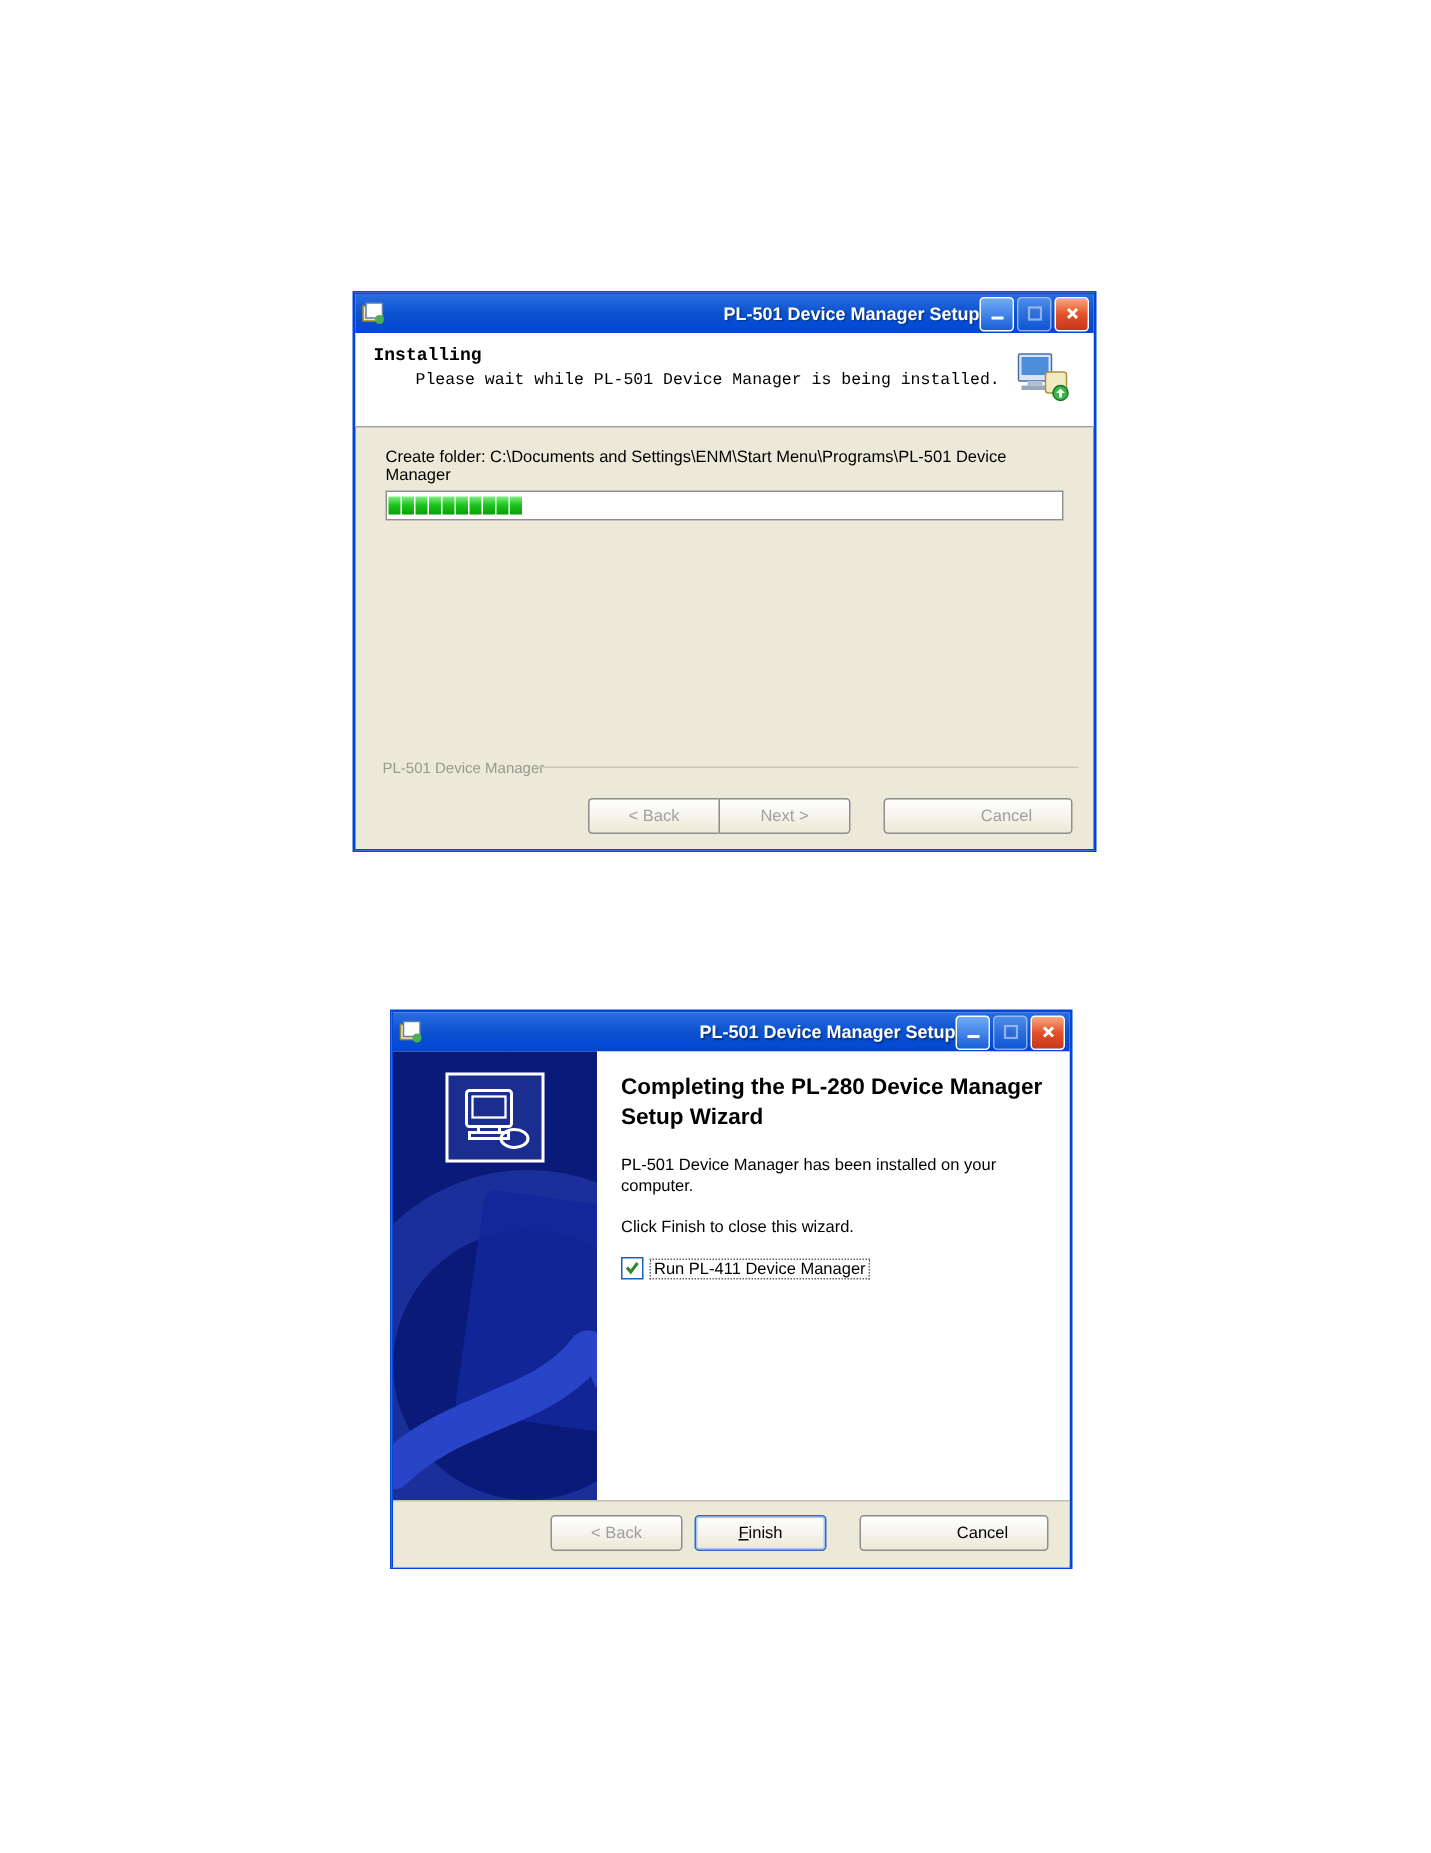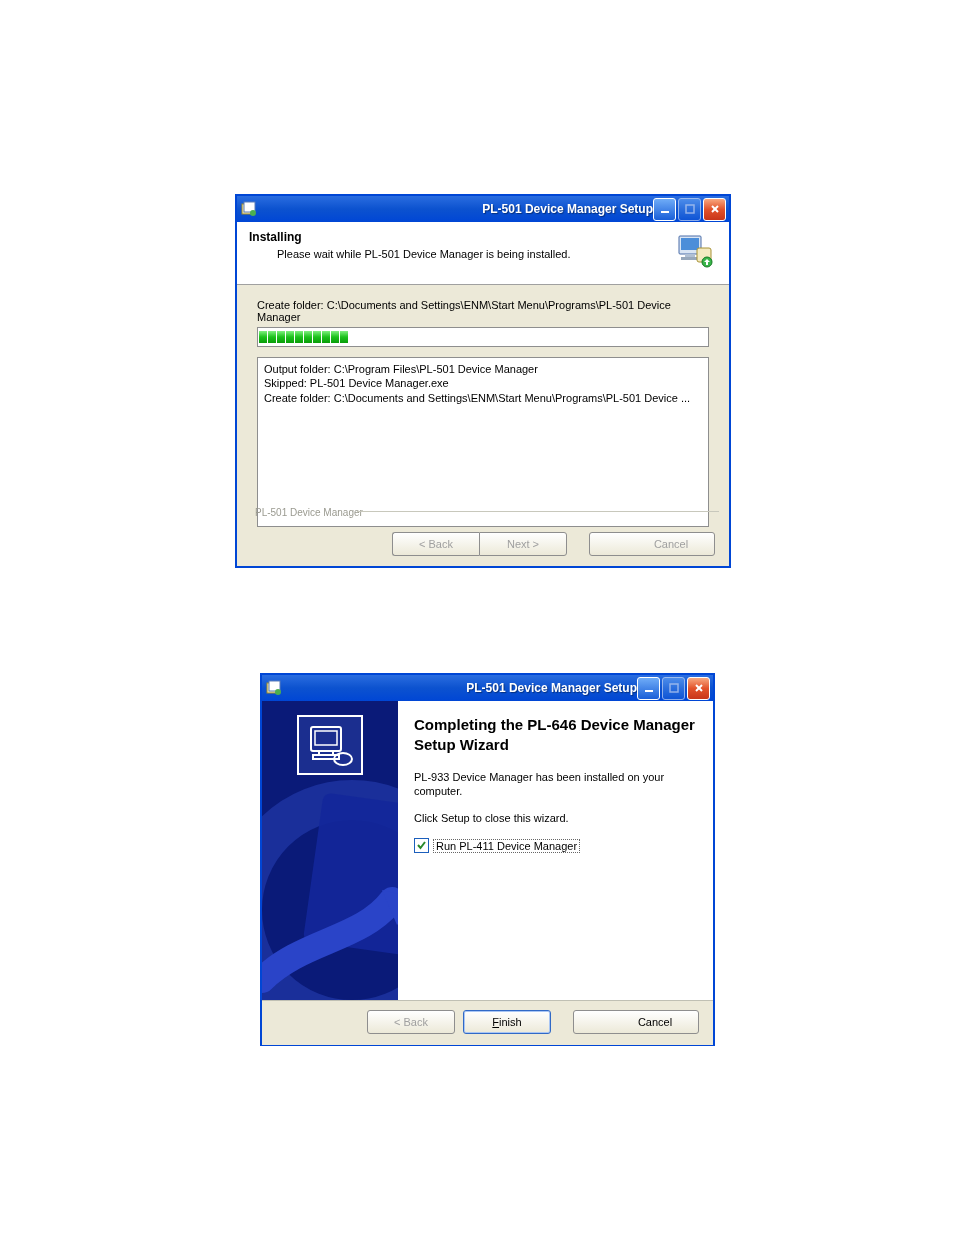--- a/index.html
+++ b/index.html
@@ -52,20 +52,21 @@
   .wbtn.max.disabled { opacity: 0.55; }
   .wbtn.close { background: linear-gradient(to bottom,#f8a87f,#e2522a,#c8361a); }
 
   
   .header-area {
     background: #fff;
     padding: 8px 24px 6px 12px;
     border-bottom: 1px solid #a0a0a0;
     position: relative;
     height: 48px;
+    font-family: Liberation Mono, monospace;
   }
   .header-area .h1 { font-weight: bold; font-size: 12px; color:#000; }
   .header-area .h2 { font-size: 11px; color:#000; margin-left: 28px; margin-top: 4px;}
   .header-area .hicon {
     position:absolute; right: 14px; top: 8px;
     width: 40px; height: 40px;
   }
 
   .body1 {
     padding: 14px 20px 4px 20px;
@@ -241,25 +242,20 @@
         <div class="pblock"></div>
         <div class="pblock"></div>
         <div class="pblock"></div>
         <div class="pblock"></div>
         <div class="pblock"></div>
         <div class="pblock"></div>
         <div class="pblock"></div>
         <div class="pblock"></div>
         <div class="pblock"></div>
         <div class="pblock"></div>
-      </div>
-    <div class="logbox" id="logbox1">
-        <div>Output folder: C:\Program Files\PL-501 Device Manager</div>
-        <div>Skipped: PL-501 Device Manager.exe</div>
-        <div>Create folder: C:\Documents and Settings\ENM\Start Menu\Programs\PL-501 Device ...</div>
       </div>
   </div>
 
   <div class="footer-label">PL-501 Device Manager</div>
   <div class="footer-line"></div>
 
   <div class="btnrow">
     <div class="btn disabled" style="border-right:none;border-top-right-radius:0;border-bottom-right-radius:0;">&lt; Back</div>
     <div class="btn disabled" style="margin-left:-8px;border-top-left-radius:0;border-bottom-left-radius:0;">Next &gt;</div>
     <div class="btn disabled gapbig">Cancel</div>
@@ -308,23 +304,23 @@
         <svg viewBox="0 0 50 45" width="50" height="45">
           <rect x="6" y="4" width="30" height="24" rx="2" fill="none" stroke="#fff" stroke-width="2"></rect>
           <rect x="10" y="8" width="22" height="14" fill="none" stroke="#fff" stroke-width="1.5"></rect>
           <rect x="14" y="28" width="14" height="4" fill="none" stroke="#fff" stroke-width="2"></rect>
           <rect x="8" y="32" width="26" height="4" fill="none" stroke="#fff" stroke-width="2"></rect>
           <ellipse cx="38" cy="36" rx="9" ry="6" fill="none" stroke="#fff" stroke-width="2"></ellipse>
         </svg>
       </div>
     </div>
     <div class="mainpanel">
-      <div class="bigtitle">Completing the PL-646 Device Manager Setup Wizard</div>
-      <div class="para">PL-933 Device Manager has been installed on your computer.</div>
-      <div class="para">Click Setup to close this wizard.</div>
+      <div class="bigtitle">Completing the PL-280 Device Manager Setup Wizard</div>
+      <div class="para">PL-501 Device Manager has been installed on your computer.</div>
+      <div class="para">Click Finish to close this wizard.</div>
       <div class="chkrow">
         <div class="chkbox">
           <svg width="11" height="11" id="chkmark">
               <path d="M2 5 L4.5 8 L9 2" stroke="#2a8a2a" stroke-width="2" fill="none"></path>
             </svg>
         </div>
         <span class="chklabel">Run PL-411 Device Manager</span>
       </div>
     </div>
   </div>

